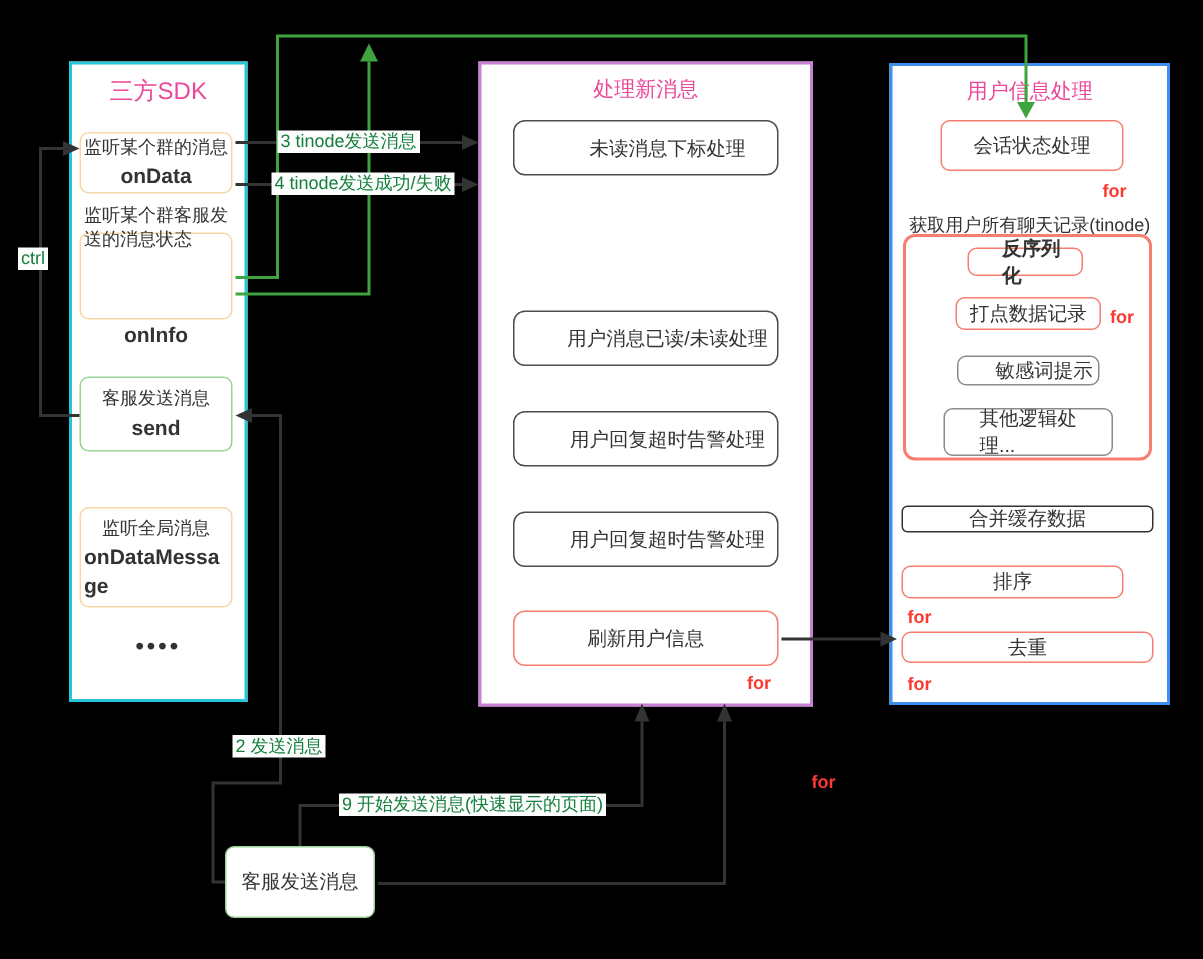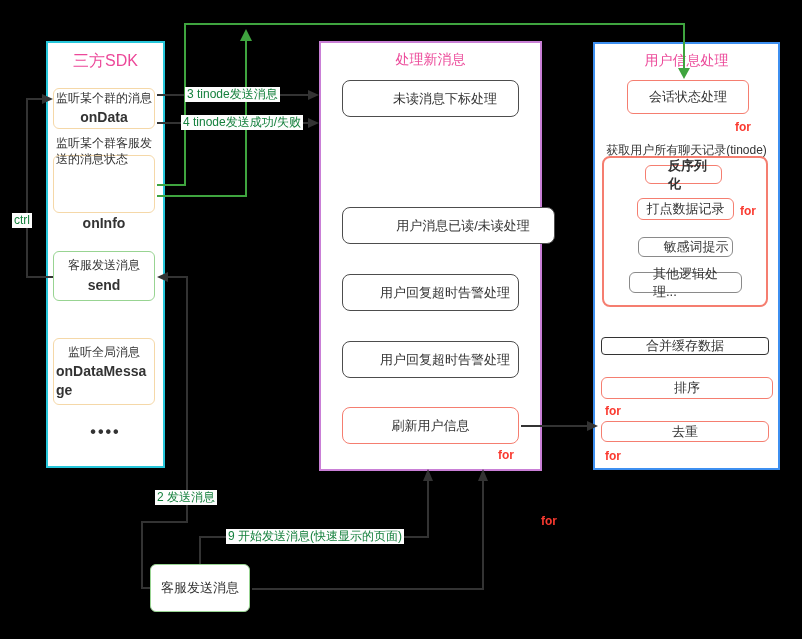--- a/index.html
+++ b/index.html
@@ -55,38 +55,38 @@
     <div class="node orange" style="left:5px;top:295px;width:102px;height:67px;">
       <span>监听全局消息</span>
       <span class="code">onDataMessage</span>
     </div>
     <div class="ellipsis" style="top:380px;">••••</div>
   </div>
 
   <div class="column" style="left:319px;top:41px;width:223px;height:430px;border:2px solid #c97fd6;">
     <div class="col-title">处理新消息</div>
     <div class="node grayb mid-node" style="left:21px;top:37px;width:177px;height:37px;">未读消息下标处理</div>
-    <div class="node grayb mid-node" style="left:21px;top:164px;width:213px;height:37px;">用户消息已读/未读处理</div>
+    <div class="node grayb mid-node" style="left:21px;top:164px;width:177px;height:37px;">用户消息已读/未读处理</div>
     <div class="node grayb mid-node" style="left:21px;top:231px;width:177px;height:37px;">用户回复超时告警处理</div>
     <div class="node grayb mid-node" style="left:21px;top:298px;width:177px;height:37px;">用户回复超时告警处理</div>
     <div class="node redb mid-node" style="left:21px;top:364px;width:177px;height:37px;border-radius:8px;">刷新用户信息</div>
   </div>
 
   <div class="column" style="left:593px;top:42px;width:187px;height:428px;border:2px solid #3d8ff0;">
     <div class="col-title">用户信息处理</div>
     <div class="node redb mid-node" style="left:32px;top:36px;width:122px;height:34px;">会话状态处理</div>
     <div class="group-label" style="top:98px;">获取用户所有聊天记录(tinode)</div>
     <div class="red-container" style="left:7px;top:112px;width:166px;height:151px;">
       <div class="node redb mid-node" style="left:41px;top:7px;width:77px;height:19px;font-weight:bold;padding-left:22px;">反序列化</div>
       <div class="node redb mid-node" style="left:33px;top:40px;width:97px;height:22px;">打点数据记录</div>
       <div class="node lgrayb mid-node" style="left:34px;top:79px;width:95px;height:20px;">敏感词提示</div>
-      <div class="node lgrayb mid-node" style="left:25px;top:114px;width:113px;height:21px;">其他逻辑处理...</div>
+      <div class="node lgrayb mid-node" style="left:25px;top:114px;width:113px;height:32px;">其他逻辑处理...</div>
     </div>
     <div class="node darkb mid-node" style="left:6px;top:293px;width:168px;height:18px;border-radius:4px;">合并缓存数据</div>
-    <div class="node redb mid-node" style="left:6px;top:333px;width:172px;height:22px;">排序</div>
+    <div class="node redb mid-node" style="left:6px;top:333px;width:148px;height:22px;">排序</div>
     <div class="node redb mid-node" style="left:6px;top:377px;width:168px;height:21px;">去重</div>
   </div>
 
   <div class="node greenb" style="left:150px;top:564px;width:100px;height:48px;font-size:13px;">客服发送消息</div>
 
   <svg class="wires" width="802" height="639" viewBox="0 0 802 639">
 
     <path d="M53,277 L27,277 L27,99 L42,99" stroke="#333" stroke-width="2" fill="none"></path>
     <polygon points="53,99 42,94 42,104" fill="#333"></polygon>
     <path d="M157,95 L308,95" stroke="#333" stroke-width="2" fill="none"></path>
@@ -102,21 +102,21 @@
     <path d="M521,426 L587,426" stroke="#333" stroke-width="2" fill="none"></path>
     <polygon points="598,426 587,421 587,431" fill="#333"></polygon>
 
     <path d="M157,185 L185,185 L185,24 L684,24 L684,68" stroke="#3fa43f" stroke-width="2" fill="none"></path>
     <polygon points="684,79 678,68 690,68" fill="#3fa43f"></polygon>
     <path d="M157,196 L246,196 L246,41" stroke="#3fa43f" stroke-width="2" fill="none"></path>
     <polygon points="246,29 240,41 252,41" fill="#3fa43f"></polygon>
   </svg>
 
   <div class="layer-labels">
-    <div class="chip" style="left:12px;top:165px;margin-top:48px;">ctrl</div>
+    <div class="chip" style="left:12px;top:165px;">ctrl</div>
     <div class="chip" style="left:185px;top:87px;">3 tinode发送消息</div>
     <div class="chip" style="left:181px;top:115px;">4 tinode发送成功/失败</div>
     <div class="chip" style="left:155px;top:490px;">2 发送消息</div>
     <div class="chip" style="left:226px;top:529px;">9 开始发送消息(快速显示的页面)</div>
 
     <div class="for" style="left:735px;top:121px;">for</div>
     <div class="for" style="left:740px;top:205px;">for</div>
     <div class="for" style="left:605px;top:405px;">for</div>
     <div class="for" style="left:605px;top:450px;">for</div>
     <div class="for" style="left:498px;top:449px;">for</div>

